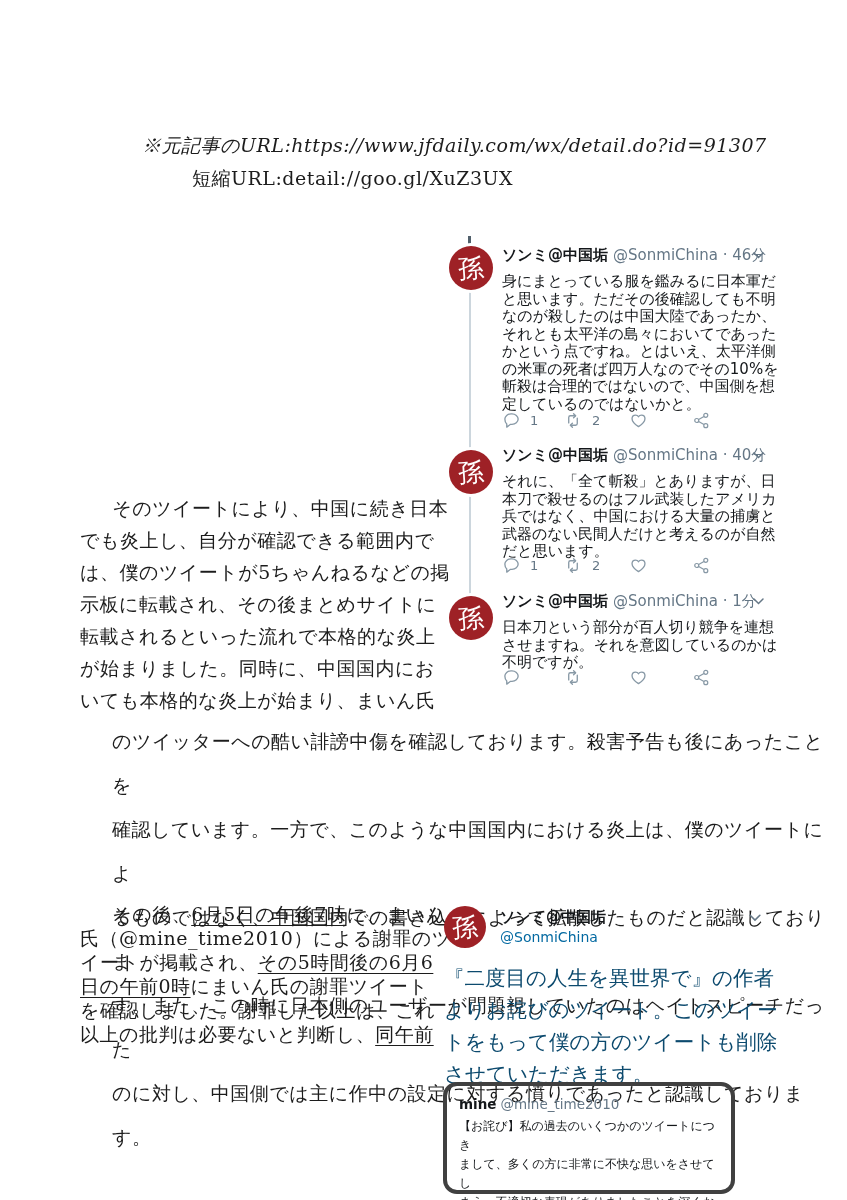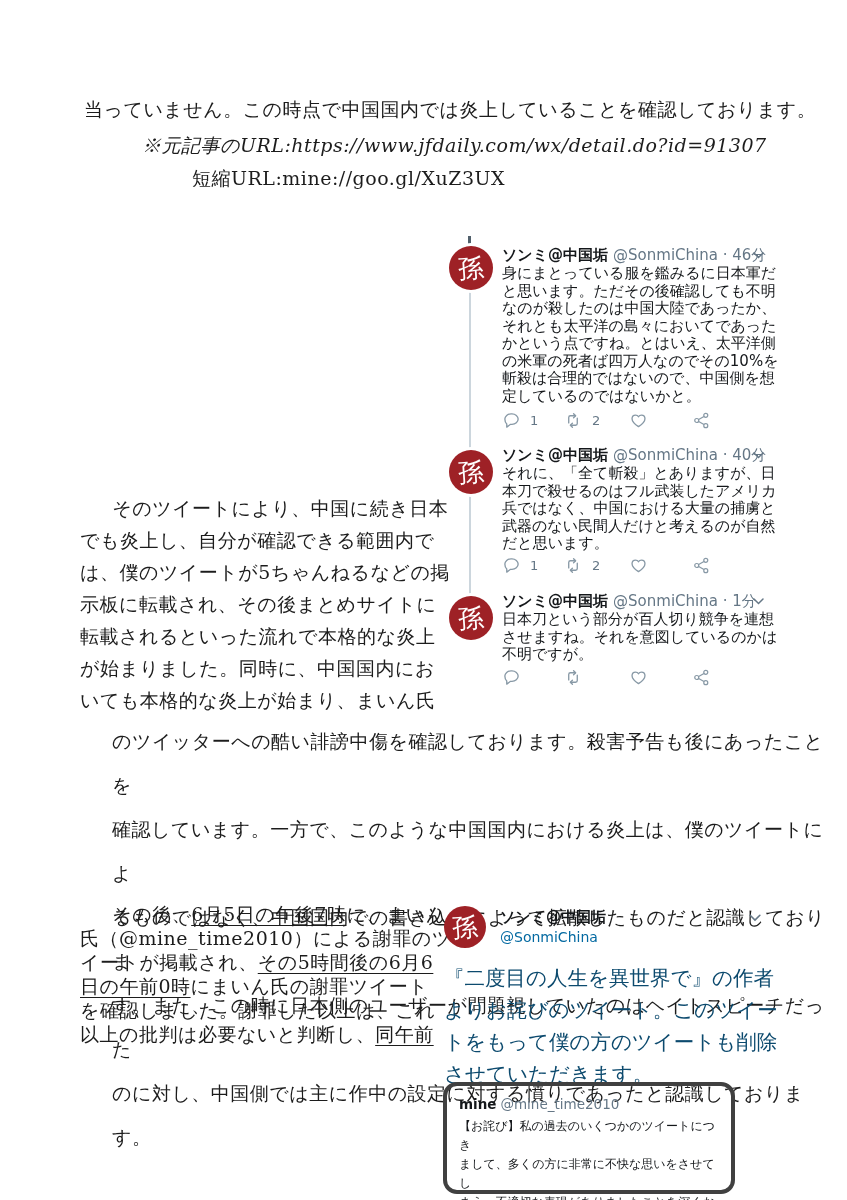--- a/index.html
+++ b/index.html
@@ -28,21 +28,21 @@
     width:44px;height:44px;border-radius:50%;background:#9e2126;
     box-shadow:0 0 0 3px #ffffff;
     display:flex;align-items:center;justify-content:center;
     color:#ffffff;font-size:26px;line-height:1;
     font-family:"DejaVu Serif","Liberation Serif",serif;
   }
   .avatar span{transform:rotate(-4deg);}
   .tw-header{font-size:15px;white-space:nowrap;}
   .tw-name{font-weight:bold;color:#14171a;}
   .tw-meta{color:#657786;margin-left:5px;}
-  .tw-text{white-space:pre-line;font-size:15px;line-height:17.5px;width:280px;letter-spacing:0px;}
+  .tw-text{white-space:pre-line;font-size:15px;line-height:17.5px;width:280px;letter-spacing:0px;margin-top:8px;}
   .tw-big{white-space:pre-line;font-size:20.5px;line-height:32px;width:340px;color:#0c4a6e;}
   .actions{display:flex;align-items:center;width:240px;}
   .action{display:flex;align-items:center;}
   .action .cnt{font-size:13px;color:#657786;margin-left:9px;}
   .a1{width:61px;} .a2{width:66px;} .a3{width:63px;}
   .icon svg{display:block;}
   .chev{position:absolute;}
   
   .qcard{
     left:443px;top:1082px;width:292px;height:112px;
@@ -53,23 +53,22 @@
   .q-handle{font-size:13.5px;color:#657786;margin-left:4px;}
   .q-body{white-space:pre-line;font-size:12px;line-height:19px;color:#14171a;margin-top:4px;}
   .bt-name{font-weight:bold;font-size:15px;}
   .bt-handle{font-size:14px;color:#0369a1;}
 </style>
 </head>
 <body>
 
 <div class="page">
 
-  <div class="abs doc top1">当っていません。この時点で中国国内では炎上していることを確認しております。</div>
   <div class="abs doc top2">※元記事のURL:https://www.jfdaily.com/wx/detail.do?id=91307</div>
-  <div class="abs doc top3">短縮URL:mine://goo.gl/XuZ3UX</div>
+  <div class="abs doc top3">短縮URL:detail://goo.gl/XuZ3UX</div>
 
   <div class="abs doc p2">そのツイートにより、中国に続き日本
 でも炎上し、自分が確認できる範囲内で
 は、僕のツイートが5ちゃんねるなどの掲
 示板に転載され、その後まとめサイトに
 転載されるといった流れで本格的な炎上
 が始まりました。同時に、中国国内にお
 いても本格的な炎上が始まり、まいん氏</div>
   <div class="abs doc pfull">のツイッターへの酷い誹謗中傷を確認しております。殺害予告も後にあったことを
 確認しています。一方で、このような中国国内における炎上は、僕のツイートによ

